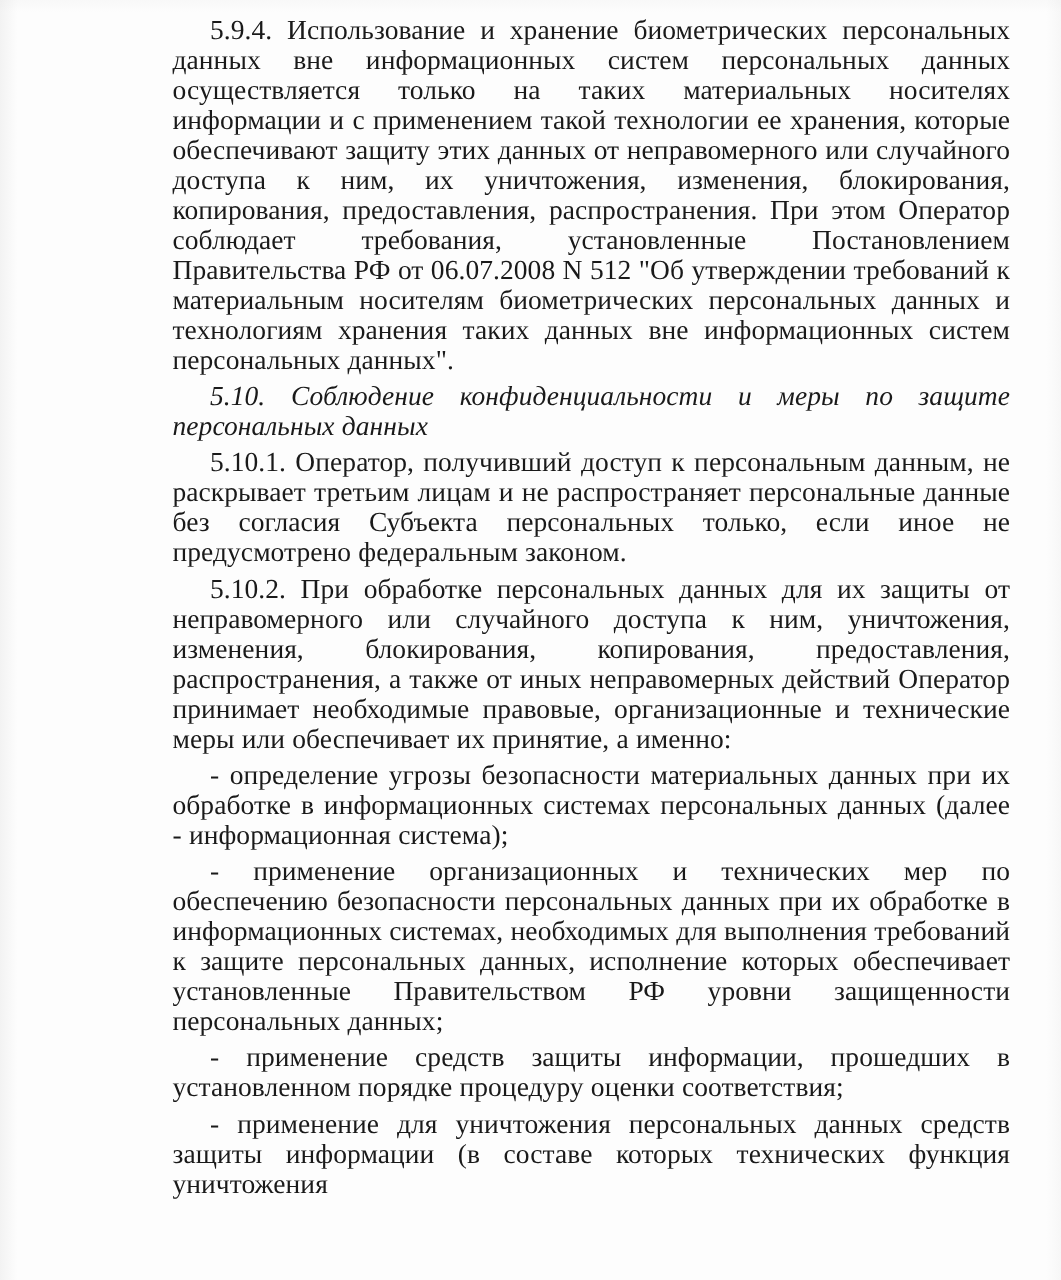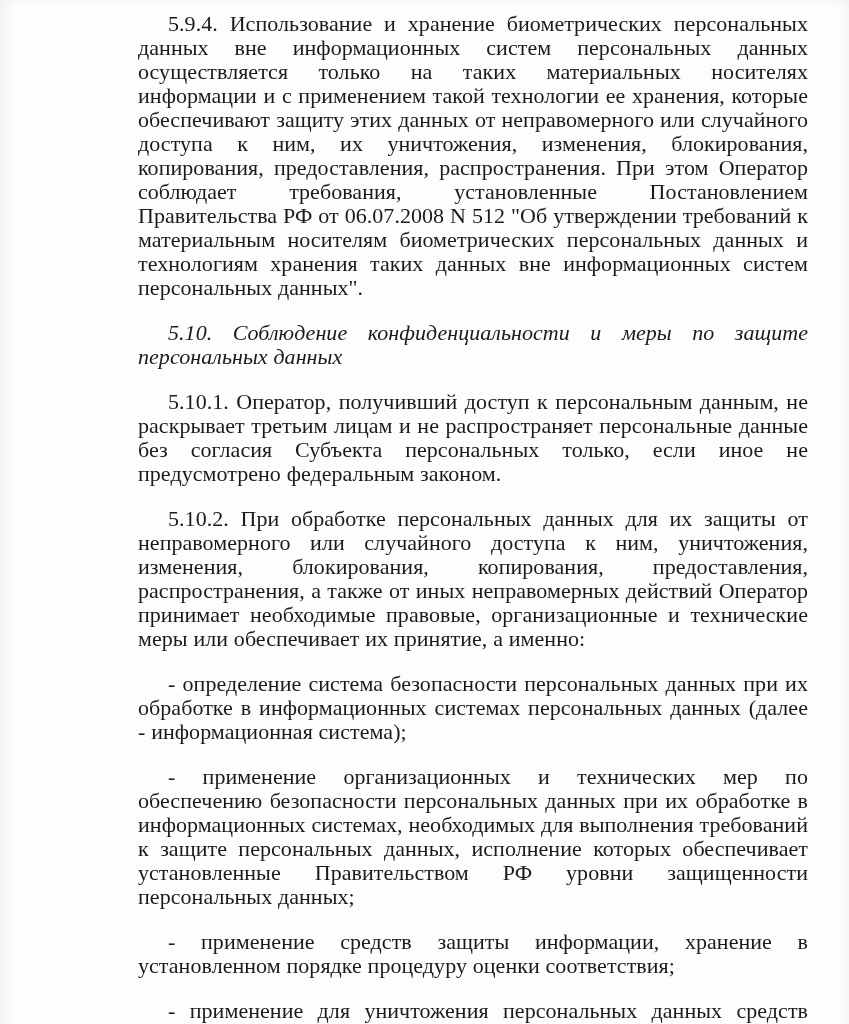--- a/index.html
+++ b/index.html
@@ -49,21 +49,21 @@
     text-align: justify;
     text-justify: inter-word;
     font-size: 22px;
     line-height: 24px;
     text-indent: 30px;
     letter-spacing: 0.05px;
     word-spacing: 0.2px;
   }
 
   p.para + p.para {
-    margin-top: 21px;
+    margin-top: 5px;
   }
 
   p.heading-italic {
     font-style: italic;
   }
 
   
   p.clipped {
     overflow: hidden;
   }
@@ -77,22 +77,22 @@
   <div class="text-column">
 
     <p class="para">5.9.4. Использование и хранение биометрических персональных данных вне информационных систем персональных данных осуществляется только на таких материальных носителях информации и с применением такой технологии ее хранения, которые обеспечивают защиту этих данных от неправомерного или случайного доступа к ним, их уничтожения, изменения, блокирования, копирования, предоставления, распространения. При этом Оператор соблюдает требования, установленные Постановлением Правительства РФ от 06.07.2008 N 512 "Об утверждении требований к материальным носителям биометрических персональных данных и технологиям хранения таких данных вне информационных систем персональных данных".</p>
 
     <p class="para heading-italic">5.10. Соблюдение конфиденциальности и меры по защите персональных данных</p>
 
     <p class="para">5.10.1. Оператор, получивший доступ к персональным данным, не раскрывает третьим лицам и не распространяет персональные данные без согласия Субъекта персональных только, если иное не предусмотрено федеральным законом.</p>
 
     <p class="para">5.10.2. При обработке персональных данных для их защиты от неправомерного или случайного доступа к ним, уничтожения, изменения, блокирования, копирования, предоставления, распространения, а также от иных неправомерных действий Оператор принимает необходимые правовые, организационные и технические меры или обеспечивает их принятие, а именно:</p>
 
-    <p class="para">- определение система безопасности персональных данных при их обработке в информационных системах персональных данных (далее - информационная система);</p>
+    <p class="para">- определение угрозы безопасности материальных данных при их обработке в информационных системах персональных данных (далее - информационная система);</p>
 
     <p class="para">- применение организационных и технических мер по обеспечению безопасности персональных данных при их обработке в информационных системах, необходимых для выполнения требований к защите персональных данных, исполнение которых обеспечивает установленные Правительством РФ уровни защищенности персональных данных;</p>
 
-    <p class="para">- применение средств защиты информации, хранение в установленном порядке процедуру оценки соответствия;</p>
+    <p class="para">- применение средств защиты информации, прошедших в установленном порядке процедуру оценки соответствия;</p>
 
     <p class="para clipped">- применение для уничтожения персональных данных средств защиты информации (в составе которых технических функция уничтожения</p>
 
   </div>
 </div>
 
 </body></html>

